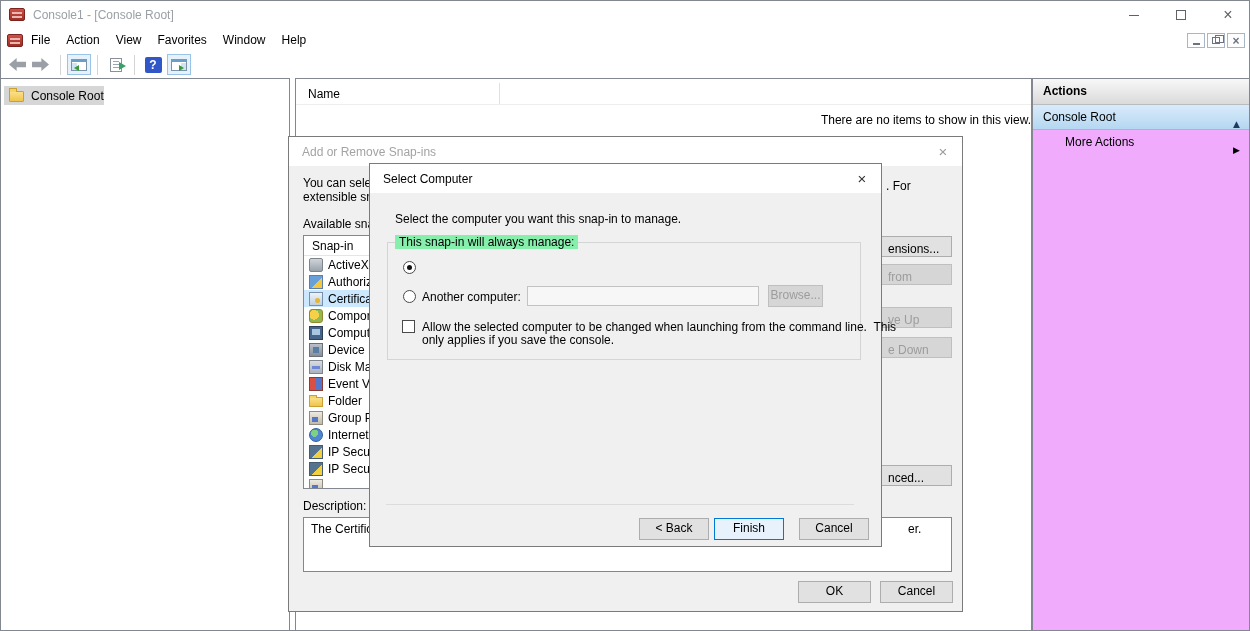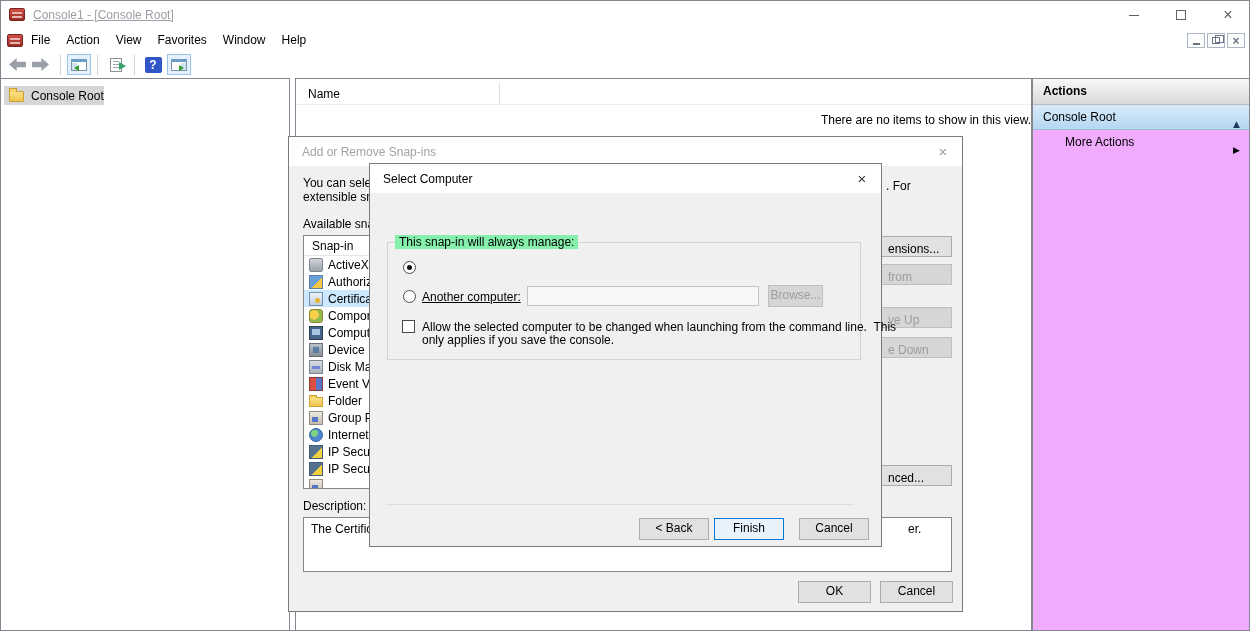--- a/index.html
+++ b/index.html
@@ -7,21 +7,21 @@
   body { font-family:"Liberation Sans", sans-serif; font-size:12px; color:#000; background:#fff; }
   .screen { position:relative; width:1250px; height:631px; background:#fff; border:1px solid #828790; overflow:hidden; }
   .abs { position:absolute; }
   .ws-pre { white-space:pre; }
 
   
   .titlebar { position:absolute; left:0; top:0; width:100%; height:28px; background:#fff; }
   .mmc-icon { width:16px; height:13px; background:linear-gradient(#cf5046,#9c2e26); border:1px solid #7d231d; border-radius:2px; position:relative; }
   .mmc-icon::before { content:""; position:absolute; left:2px; right:2px; top:3px; height:2px; background:#e9b7b2; }
   .mmc-icon::after { content:""; position:absolute; left:2px; right:2px; top:7px; height:2px; background:#e9b7b2; }
-  .title-text { position:absolute; left:32px; top:7px; color:#9aa0a6;text-decoration:underline; }
+  .title-text { position:absolute; left:32px; top:7px; color:#9aa0a6; }
   .cap-btn { position:absolute; top:0; width:34px; height:28px; display:flex; align-items:center; justify-content:center; }
   .cap-min-glyph { width:10px; height:1px; background:#5f6368; }
   .cap-max-glyph { width:10px; height:10px; border:1px solid #5f6368; background:#fff; }
   .cap-close-glyph { font-size:16px; color:#5f6368; line-height:16px; }
 
   
   .menubar { position:absolute; left:0; top:28px; width:100%; height:22px; background:#fff; display:flex; align-items:center; }
   .menubar .mmc-icon { margin-left:6px; }
   .menu-item { padding:3px 8px; }
   .mdi-controls { position:absolute; right:4px; top:4px; display:flex; gap:2px; }
@@ -125,21 +125,21 @@
   
   #select-computer-dialog { left:368px; top:162px; width:513px; height:384px; z-index:20; }
   .sc-instruction { position:absolute; left:25px; top:48px; }
   .sc-groupbox { position:absolute; left:17px; top:78px; width:474px; height:118px; border:1px solid #d4d4d4; }
   .sc-group-label { position:absolute; left:25px; top:71px; background:#86efac; padding:0 4px; }
   .radio { position:absolute; width:13px; height:13px; border-radius:50%; border:1px solid #4a4a4a; background:#fff; }
   .radio.checked::after { content:""; position:absolute; inset:3px; border-radius:50%; background:#101010; }
   .sc-radio-local { left:33px; top:97px; }
   .sc-label-local { position:absolute; left:52px; top:97px; }
   .sc-radio-another { left:33px; top:126px; }
-  .sc-label-another { position:absolute; left:52px; top:126px;text-decoration:underline; }
+  .sc-label-another { position:absolute; left:52px; top:126px; }
   .sc-input { position:absolute; left:157px; top:122px; width:232px; height:20px; background:#f7f7f7; border:1px solid #c3c3c3; font:12px "Liberation Sans",sans-serif; color:#444; padding:0 4px; }
   .sc-browse { position:absolute; left:398px; top:121px; width:55px; height:22px; }
   .checkbox { position:absolute; left:32px; top:156px; width:13px; height:13px; border:1px solid #4a4a4a; background:#fff; }
   .sc-check-line1 { position:absolute; left:52px; top:156px; }
   .sc-check-line2 { position:absolute; left:52px; top:169px; }
   .sc-separator { position:absolute; left:16px; top:340px; width:468px; height:1px; background:#dcdcdc; }
   .sc-back { position:absolute; left:269px; top:354px; width:70px; height:22px; }
   .sc-finish { position:absolute; left:344px; top:354px; width:70px; height:22px; }
   .sc-cancel { position:absolute; left:429px; top:354px; width:70px; height:22px; }
 </style>
@@ -329,20 +329,21 @@
     </div>
     <div class="btn sn-ok">OK</div>
     <div class="btn sn-cancel">Cancel</div>
   </div>
 
   <div class="dialog" id="select-computer-dialog">
     <div class="dlg-titlebar">
       <span class="dlg-title">Select Computer</span>
       <span class="dlg-close">×</span>
     </div>
+    <div class="sc-instruction">Select the computer you want this snap-in to manage.</div>
 
     <div class="sc-groupbox"></div>
     <span class="sc-group-label">This snap-in will always manage:</span>
 
     <div class="radio checked sc-radio-local"></div>
 
     <div class="radio sc-radio-another"></div>
     <span class="sc-label-another">Another computer:</span>
     <input class="sc-input" type="text" disabled="" value="" style="">
     <div class="btn disabled sc-browse">Browse...</div>

